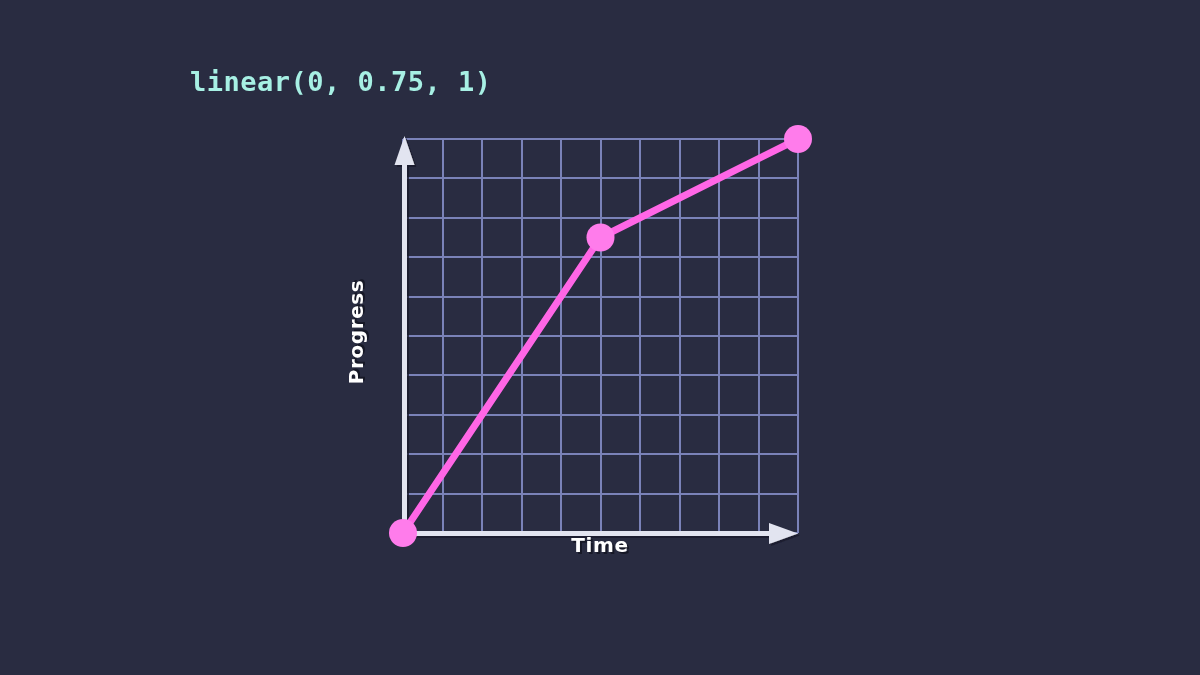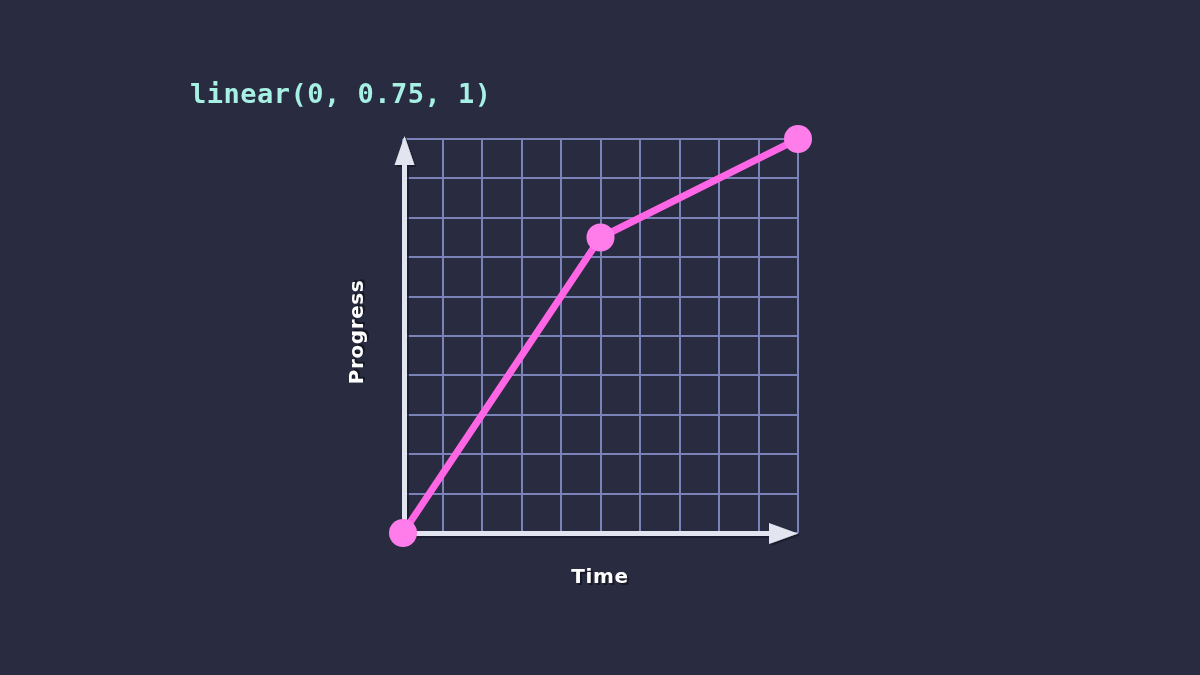--- a/index.html
+++ b/index.html
@@ -27,21 +27,20 @@
     position: absolute;
     left: 190px;
     top: 66px;
     font-family: "DejaVu Sans Mono", monospace;
     font-size: 27px;
     font-weight: bold;
     letter-spacing: 0.5px;
     color: #a7f0e4;
     white-space: nowrap;
     user-select: none;
-    margin-top: 12px;
   }
 
   
   #plot-svg {
     position: absolute;
     left: 0;
     top: 0;
     width: 1200px;
     height: 675px;
     display: block;
@@ -54,21 +53,21 @@
     font-family: "DejaVu Sans", sans-serif;
     font-weight: bold;
     font-size: 20px;
     letter-spacing: 0.6px;
     text-shadow: 2px 2px 0 rgba(16,18,30,0.75);
     user-select: none;
     white-space: nowrap;
   }
   #x-axis-label {
     left: 600px;
-    top: 564px;
+    top: 533px;
     transform: translateX(-50%);
   }
   #y-axis-label {
     left: 356px;
     top: 332px;
     transform: translate(-50%, -50%) rotate(-90deg);
     transform-origin: center center;
   }
 </style>
 </head>

